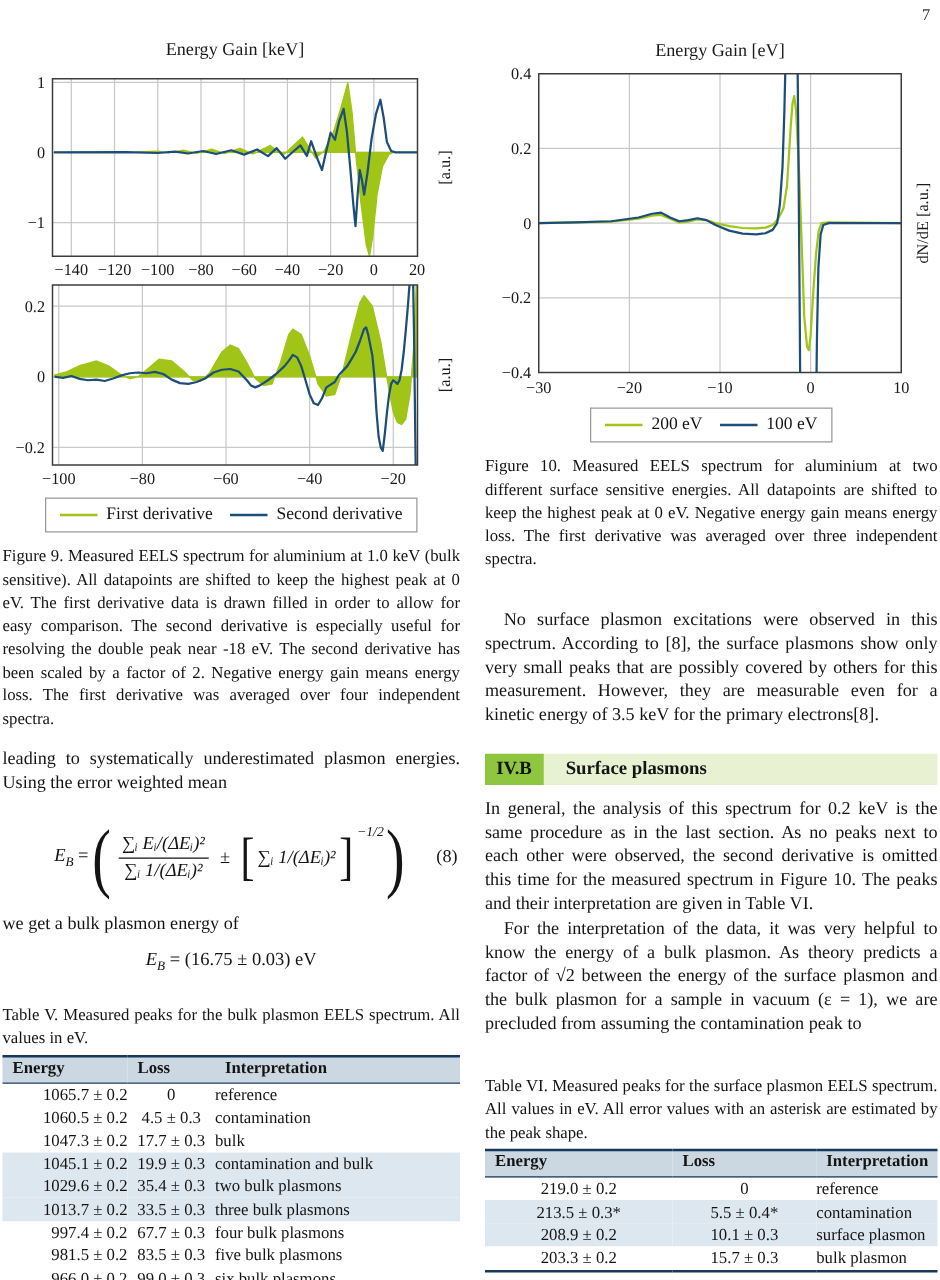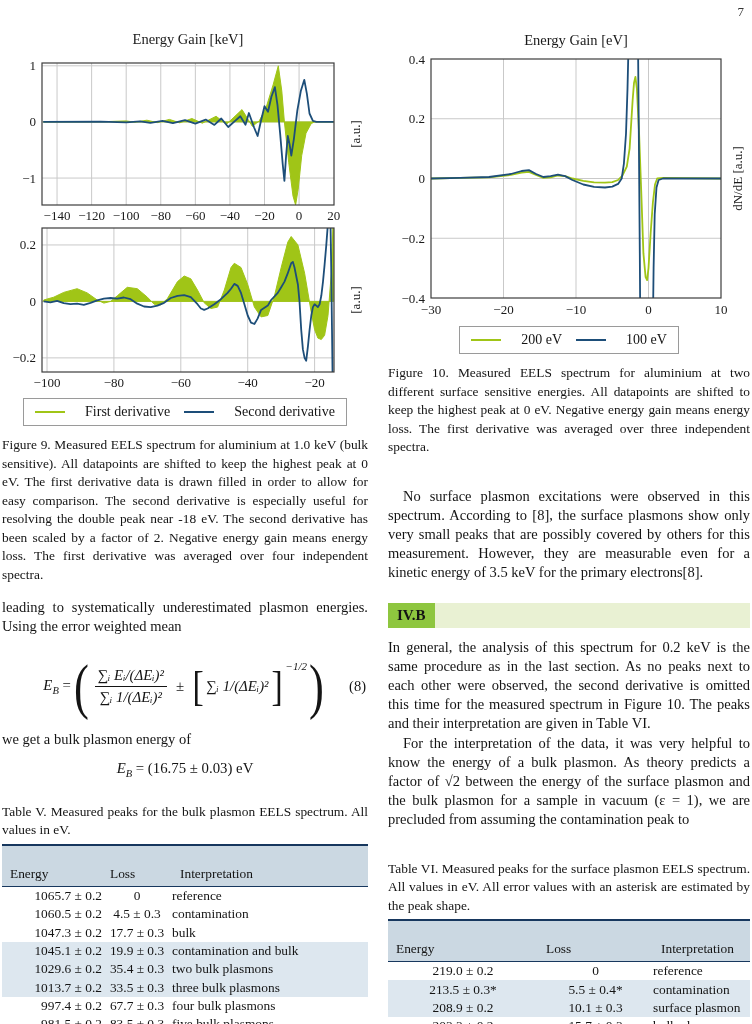--- a/index.html
+++ b/index.html
@@ -12,21 +12,21 @@
   .col{position:absolute;top:28px;}
   .col-left{left:2px;width:366px;}
   .col-right{left:388px;width:362px;}
   .body-text{font-size:14.5px;line-height:19.2px;text-align:justify;}
   .body-text.indent{text-indent:15px;}
   .caption{font-size:13.4px;line-height:18.5px;text-align:justify;}
   svg{display:block;}
   
   .legend-box{border:1px solid #9a9a9a;background:#fff;display:flex;align-items:center;
     width:fit-content;margin:6px auto 0;padding:5px 11px;gap:14px;font-size:14px;}
-  .leg-item{display:inline-flex;align-items:center;gap:20px;}
+  .leg-item{display:inline-flex;align-items:center;gap:7px;}
   .leg-line{display:inline-block;width:30px;height:0;border-top:2px solid #000;}
   
   .eq-row{position:relative;display:flex;align-items:center;justify-content:center;
     height:80px;margin:10px 0 4px;}
   .eq-body{display:inline-flex;align-items:center;font-style:italic;font-size:14.8px;}
   .eq-body .upright{font-style:normal;}
   .bigp{font-style:normal;font-size:62px;font-weight:300;line-height:0;
     display:inline-block;transform:scaleX(.72);}
   .bigb{font-style:normal;font-size:42px;font-weight:300;line-height:0;
     display:inline-block;transform:scaleX(.8);margin:0 1px;}
@@ -41,22 +41,22 @@
   .eq-center .upright{font-style:normal;}
   sub{font-size:10.5px;}
   
   .section-heading{display:flex;align-items:center;background:#e9f1d3;
     font-weight:bold;font-size:15px;margin:6px 0 0;}
   .section-heading .sec-num{background:#8ec63f;padding:4px 9px;}
   .section-heading .sec-title{padding:4px 0 4px 18px;}
   
   table.paper-table{border-collapse:collapse;width:100%;font-size:13.4px;
     border-bottom:2.5px solid #17375e;margin-top:4px;}
-  table.paper-table th{background:#cbd8e2;font-weight:normal;text-align:left;
-    padding:20px 0 4px 8px;border-top:2.5px solid #17375e;border-bottom:1.5px solid #17375e;}
+  table.paper-table th{background:#cbd8e2;font-weight:bold;text-align:left;
+    padding:0 0 4px 8px;border-top:2.5px solid #17375e;border-bottom:1.5px solid #17375e;}
   table.paper-table td{padding:1.2px 0;}
   table.paper-table tr.hl{background:#dde7ef;}
   td.al-right{text-align:right;padding-right:10px;}
   td.al-center{text-align:center;}
   td.al-left{text-align:left;padding-left:8px;margin-top:28px;} .spacer-10{height:10px;} .spacer-14{height:14px;}
 </style>
 </head>
 <body>
 
 <div class="page-number">7</div>
@@ -281,20 +281,21 @@
 
   <div class="spacer-10"></div>
   <div class="caption">Figure 10.  Measured EELS spectrum for aluminium at two different surface sensitive energies.  All datapoints are shifted to keep the highest peak at 0 eV. Negative energy gain means energy loss.  The first derivative was averaged over three independent spectra.</div>
 
   <div style="height:30px;"></div>
   <div class="body-text indent">No surface plasmon excitations were observed in this spectrum.  According to [8], the surface plasmons show only very small peaks that are possibly covered by others for this measurement.  However, they are measurable even for a kinetic energy of 3.5 keV for the primary electrons[8].</div>
 
   <div style="height:14px;"></div>
   <div class="section-heading">
     <span class="sec-num">IV.B</span>
+    <span class="sec-title">Surface plasmons</span>
   </div>
 
   <div class="spacer-10"></div>
   <div class="body-text">In general, the analysis of this spectrum for 0.2 keV is the same procedure as in the last section.  As no peaks next to each other were observed, the second derivative is omitted this time for the measured spectrum in Figure 10.  The peaks and their interpretation are given in Table VI.</div>
   <div class="body-text indent">For the interpretation of the data, it was very helpful to know the energy of a bulk plasmon.  As theory predicts a factor of √2 between the energy of the surface plasmon and the bulk plasmon for a sample in vacuum (ε = 1), we are precluded from assuming the contamination peak to</div>
 
   <div style="height:30px;"></div>
   <div class="caption">Table VI. Measured peaks for the surface plasmon EELS spectrum.  All values in eV.  All error values with an asterisk are estimated by the peak shape.</div>
   <table class="paper-table">
     <colgroup>

